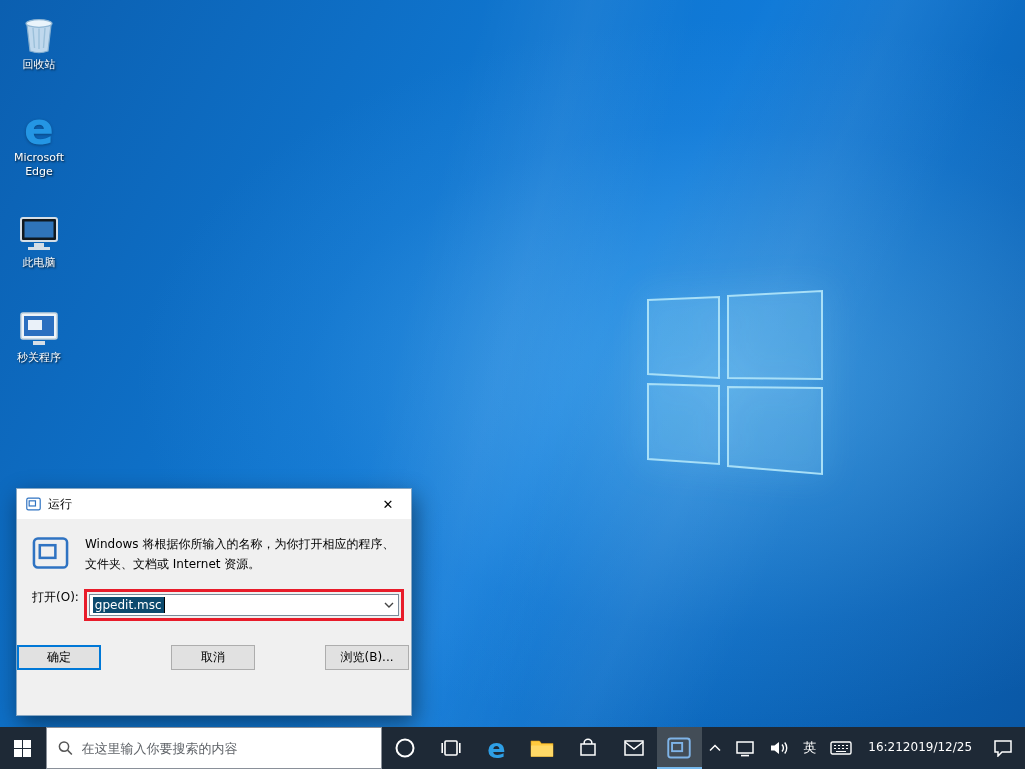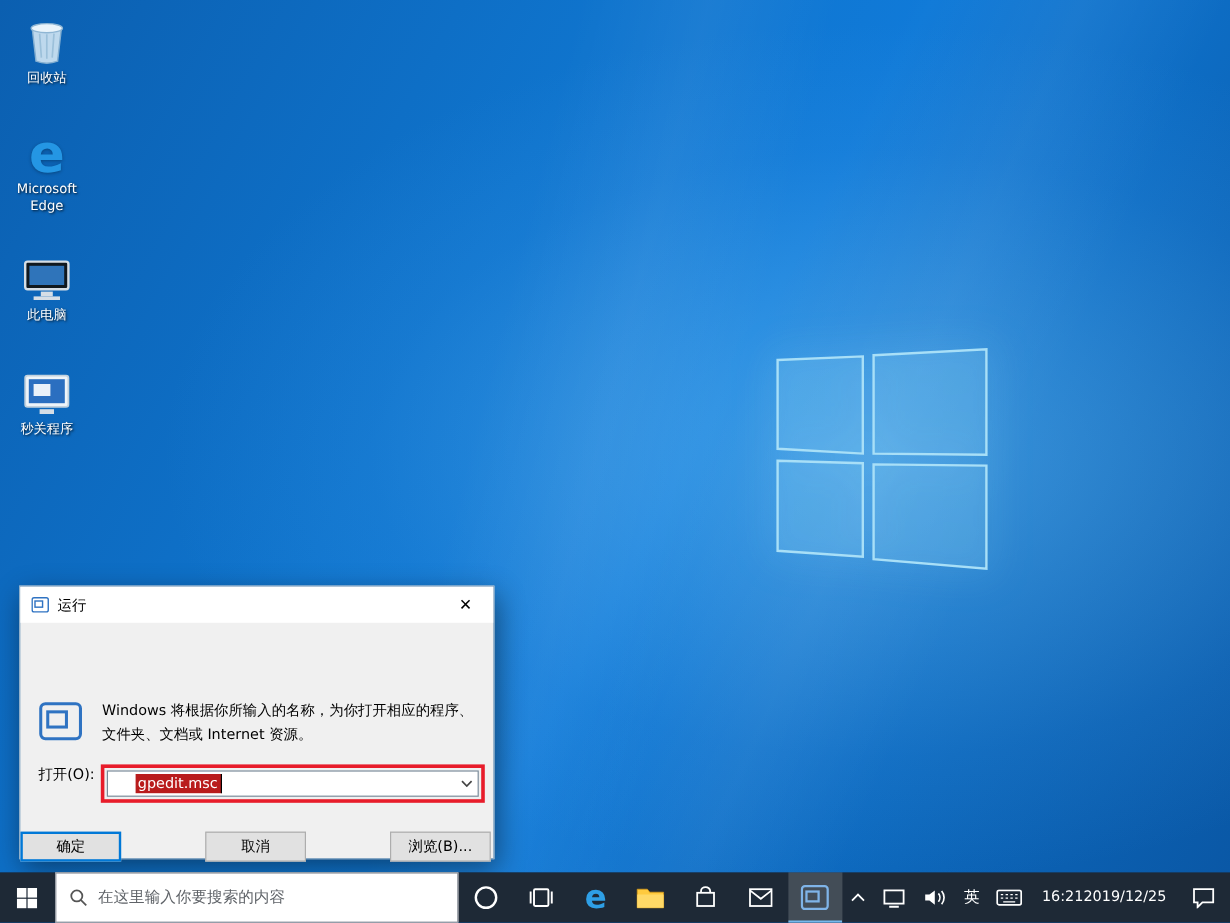--- a/index.html
+++ b/index.html
@@ -22,27 +22,27 @@
 .dicon .lbl{font-size:11px;color:#fff;text-align:center;line-height:1.3;text-shadow:1px 1px 2px rgba(0,0,0,0.85);}
 .edge-glyph{font-size:44px;font-weight:bold;color:#2496e4;line-height:0.85;text-shadow:0 1px 3px rgba(0,0,0,0.3);}
 
 
 .run-dialog{position:absolute;left:16px;top:488px;width:396px;height:228px;background:#f0f0f0;
  border:1px solid #86a7c4;box-shadow:3px 8px 22px rgba(0,0,0,0.45);z-index:20;}
 .dlg-titlebar{height:30px;background:#fff;display:flex;align-items:center;padding-left:9px;}
 .dlg-title{font-size:12px;color:#000;margin-left:7px;}
 .dlg-close{margin-left:auto;width:46px;height:100%;display:flex;align-items:center;justify-content:center;
  font-size:13px;color:#000;background:transparent;border:none;cursor:pointer;font-family:inherit;}
-.desc-row{display:flex;gap:16px;padding:16px 14px 0 15px;align-items:flex-start;margin-top:48px;}
+.desc-row{display:flex;gap:16px;padding:16px 14px 0 15px;align-items:flex-start;}
 .desc{font-size:12px;color:#000;line-height:1.65;max-width:312px;}
 .open-row{display:flex;align-items:flex-start;margin-top:14px;padding-left:15px;}
 .open-label{font-size:12px;color:#000;white-space:nowrap;}
 .annotation{border:3px solid #e81c2a;padding:2px;margin-left:5px;margin-right:7px;flex:1;}
 .combobox{height:22px;background:#fff;border:1px solid #7a8a99;display:flex;align-items:center;padding-left:3px;cursor:text;}
-.combo-text{font-size:12px;background:#b91c1c;color:#fff;padding:1px 2px;border-right:1px solid #000;margin-left:20px;}
+.combo-text{font-size:12px;background:#0c4a6e;color:#fff;padding:1px 2px;border-right:1px solid #000;}
 .combo-arrow{margin-left:auto;width:19px;height:100%;display:flex;align-items:center;justify-content:center;cursor:pointer;}
 .btn-row{display:flex;justify-content:space-between;gap:11px;margin-top:24px;padding-right:2px;}
 .dlg-btn{width:84px;height:25px;font-size:12px;background:#e1e1e1;border:1px solid #adadad;
  font-family:inherit;cursor:pointer;color:#000;}
 .dlg-btn.primary{border:2px solid #0078d7;}
 
 
 .taskbar{position:absolute;left:0;bottom:0;width:1025px;height:42px;background:#1e2936;
  display:flex;align-items:stretch;z-index:50;}
 .tb-btn{width:46px;display:flex;align-items:center;justify-content:center;cursor:pointer;}

